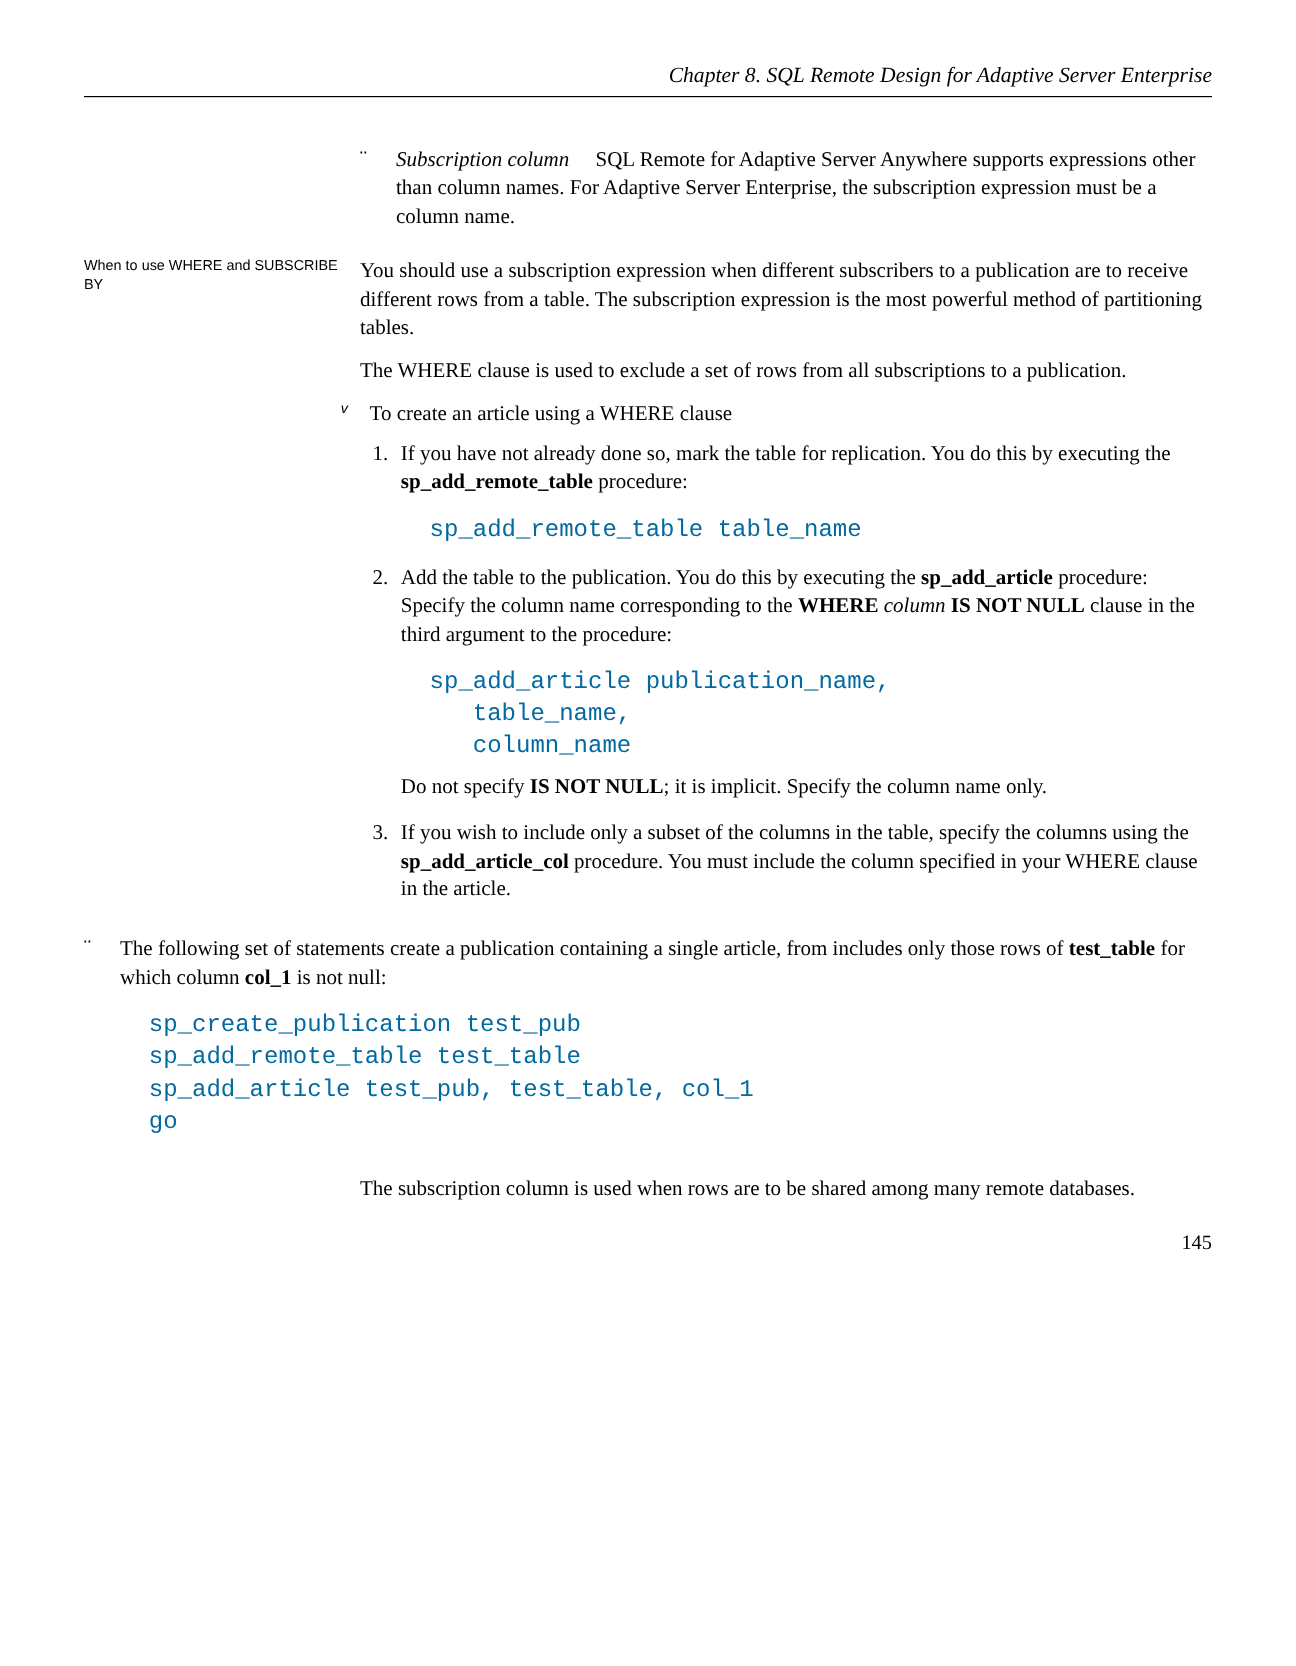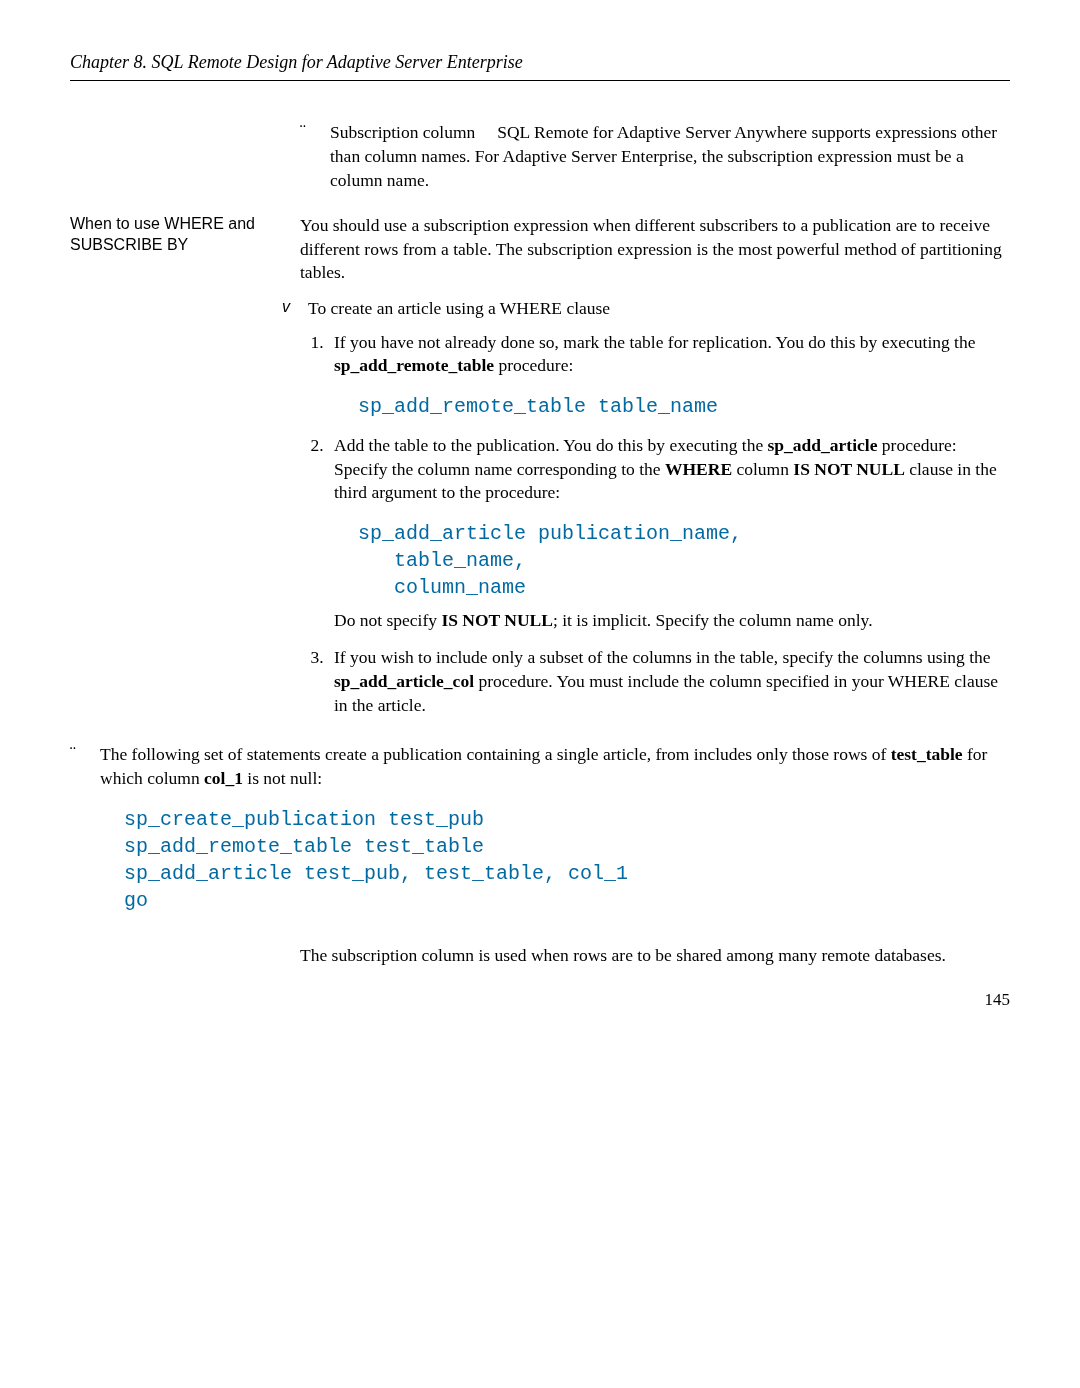--- a/index.html
+++ b/index.html
@@ -10,37 +10,38 @@
     color: #000;
     background: #fff;
     width: 1080px;
     line-height: 1.35;
   }
   .page {
     padding: 50px 70px 50px 70px;
   }
   .running-header {
     font-style: italic;
+    text-align: right;
     font-size: 18px;
     margin-bottom: 6px;
   }
   hr.rule {
     border: none;
     border-top: 1.5px solid #000;
     margin: 0 0 40px 0;
   }
   .row {
     display: flex;
     margin-bottom: 12px;
   }
   .side {
     width: 220px;
     flex-shrink: 0;
     font-family: Helvetica, Arial, sans-serif;
-    font-size: 16px;
+    font-size: 12px;
     line-height: 1.3;
     padding-right: 10px;
   }
   .main {
     flex: 1;
   }
   .bullet {
     display: flex;
     margin-bottom: 10px;
   }
@@ -74,20 +75,21 @@
   }
   .code {
     font-family: "Courier New", Courier, monospace;
     color: #0369a1;
     white-space: pre;
     margin: 15px 0 8px 24px;
     font-size: 20px;
     line-height: 1.35;
   }
   .term-italic {
+    font-style: italic;
   }
   .page-num {
     text-align: right;
     margin-top: 22px;
     font-size: 17px;
   }
 </style>
 </head>
 <body>
 
@@ -106,20 +108,24 @@
       </div>
     </div>
   </div>
 
   <div class="row">
     <div class="side">When to use WHERE and SUBSCRIBE BY</div>
     <div class="main">You should use a subscription expression when different subscribers to a publication are to receive different rows from a table. The subscription expression is the most powerful method of partitioning tables.</div>
   </div>
 
 
+  <div class="row">
+    <div class="side"></div>
+    <div class="main">The WHERE clause is used to exclude a set of rows from all subscriptions to a publication.</div>
+  </div>
 
   <div class="row" style="margin-top:8px;">
     <div class="side" style="text-align:right;padding-right:18px;">
       <span class="v-mark">v</span>
     </div>
     <div class="main">
       <div class="proc-head">To create an article using a WHERE clause</div>
       <ol class="steps">
         <li>
           <span>If you have not already done so, mark the table for replication. You do this by executing the </span><b>sp_add_remote_table</b><span> procedure:</span>

